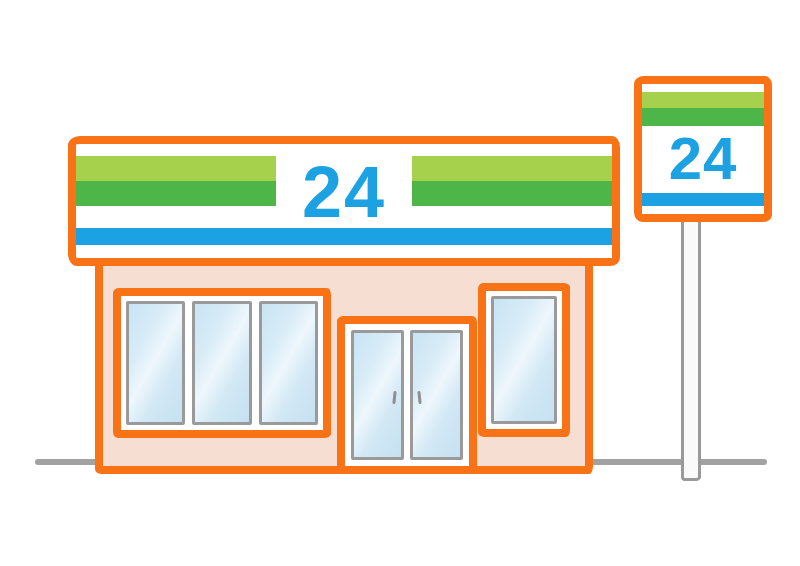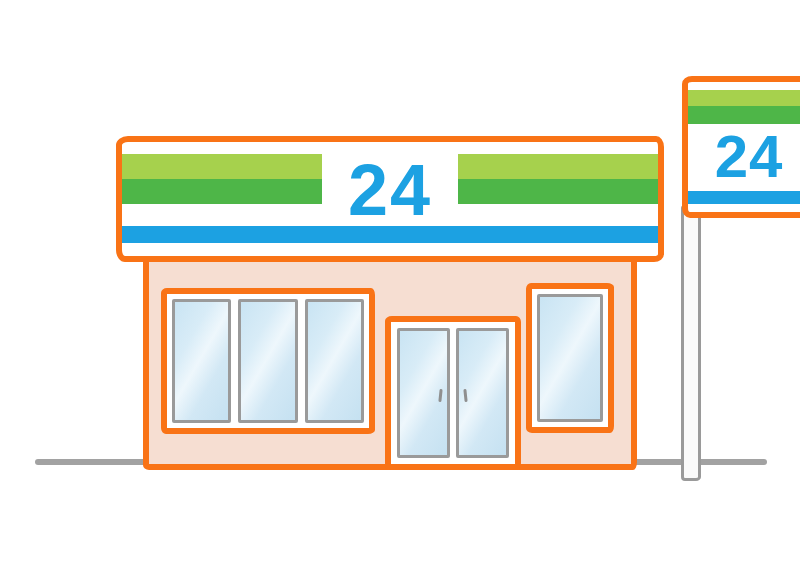--- a/index.html
+++ b/index.html
@@ -10,23 +10,22 @@
   .scene {
     position: relative;
     width: 800px;
     height: 566px;
     background: #ffffff;
     overflow: hidden;
     font-family: "Liberation Sans", sans-serif;
   }
   
   .sketch {
-    border: 6px solid #f97316;
+    border: 8px solid #f97316;
     box-sizing: content-box;
-    margin-left: 48px;
   }
 
   
   .ground {
     position: absolute;
     left: 35px;
     top: 459px;
     width: 732px;
     height: 6px;
     background: #a2a2a2;

